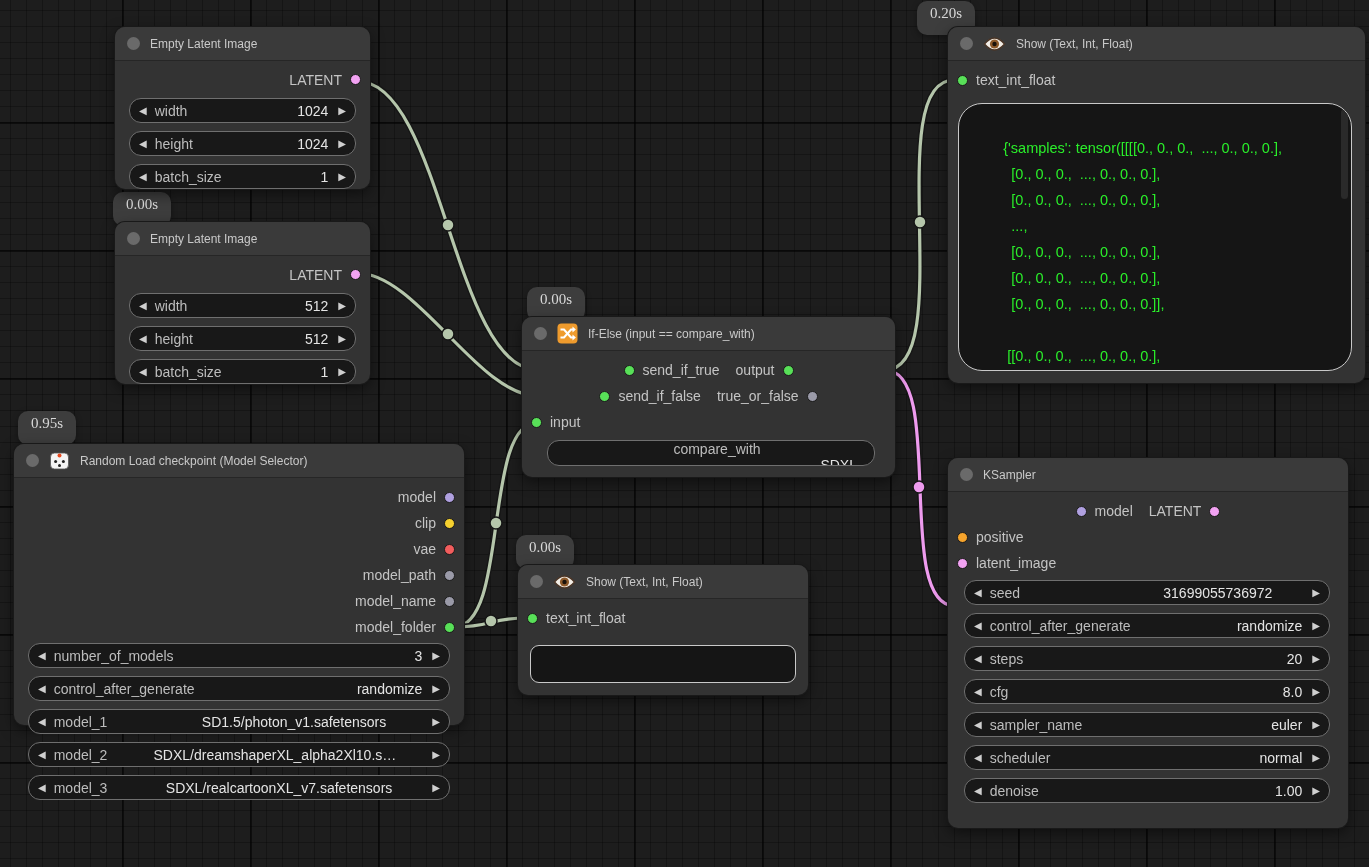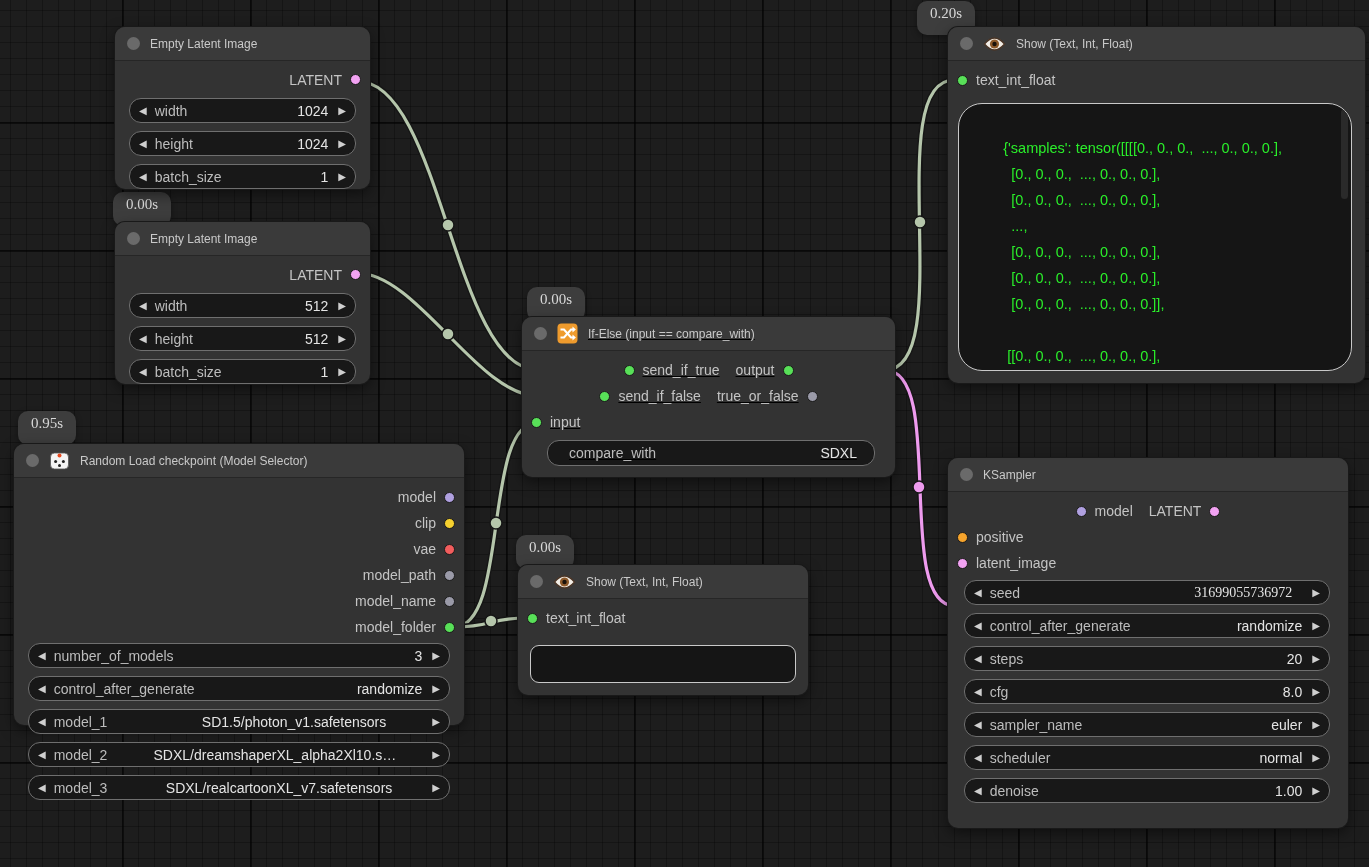--- a/index.html
+++ b/index.html
@@ -229,21 +229,21 @@
       </div>
       <div class="widget">
         <span class="warr">◀</span>
         <span class="w-label">model_3</span>
         <span class="w-value" style="margin-right:40px;">SDXL/realcartoonXL_v7.safetensors</span>
         <span class="warr">▶</span>
       </div>
     </div>
   </div>
 
-  <div class="node" style="left:522px;top:317px;width:373px;height:160px;text-decoration:underline;">
+  <div class="node" style="left:522px;top:317px;width:373px;height:160px;">
     <div class="titlebar">
       <span class="status-dot"></span>
       <span class="title-icon">
         <svg width="21" height="21" viewBox="0 0 21 21">
           <rect x="0.5" y="0.5" width="20" height="20" rx="4" fill="#ef9b2d"></rect>
           <path d="M3.5 6.5 h3.5 l7 8 h3" fill="none" stroke="#fff" stroke-width="2.1"></path>
           <path d="M3.5 14.5 h3.5 l7 -8 h3" fill="none" stroke="#fff" stroke-width="2.1"></path>
           <path d="M15.5 3.6 l3.4 2.9 -3.4 2.9 z" fill="#fff"></path>
           <path d="M15.5 11.6 l3.4 2.9 -3.4 2.9 z" fill="#fff"></path>
         </svg>
@@ -271,21 +271,21 @@
             <span class="dot c-gray"></span>
           </span>
       </div>
       <div class="row">
         <span class="port">
             <span class="dot c-green"></span>
             <span class="slot-label">input</span>
           </span>
       </div>
       <div style="height:5px;"></div>
-      <div class="widget noarrow" style="margin:0 20px 0 25px;height:24px;">
+      <div class="widget noarrow" style="margin:0 20px 0 25px;height:24px;flex-direction:column;">
         <span class="w-label">compare_with</span>
         <span class="w-value">SDXL</span>
       </div>
     </div>
   </div>
 
   <div class="node" style="left:948px;top:27px;width:417px;height:356px;">
     <div class="titlebar">
       <span class="status-dot"></span>
       <span class="title-icon">
@@ -372,21 +372,21 @@
       <div class="row">
           <span class="port">
             <span class="dot c-pink"></span>
             <span class="slot-label">latent_image</span>
           </span>
         </div>
       <div style="height:4px;"></div>
       <div class="widget" style="margin-left:16px;margin-right:18px;">
         <span class="warr">◀</span>
         <span class="w-label">seed</span>
-        <span class="w-value" style="margin-right:20px;font-family:Liberation Serif, serif;">31699055736972</span>
+        <span class="w-value" style="margin-right:40px;">31699055736972</span>
         <span class="warr">▶</span>
       </div>
       <div class="widget" style="margin-left:16px;margin-right:18px;">
         <span class="warr">◀</span>
         <span class="w-label">control_after_generate</span>
         <span class="w-value">randomize</span>
         <span class="warr">▶</span>
       </div>
       <div class="widget" style="margin-left:16px;margin-right:18px;">
         <span class="warr">◀</span>

